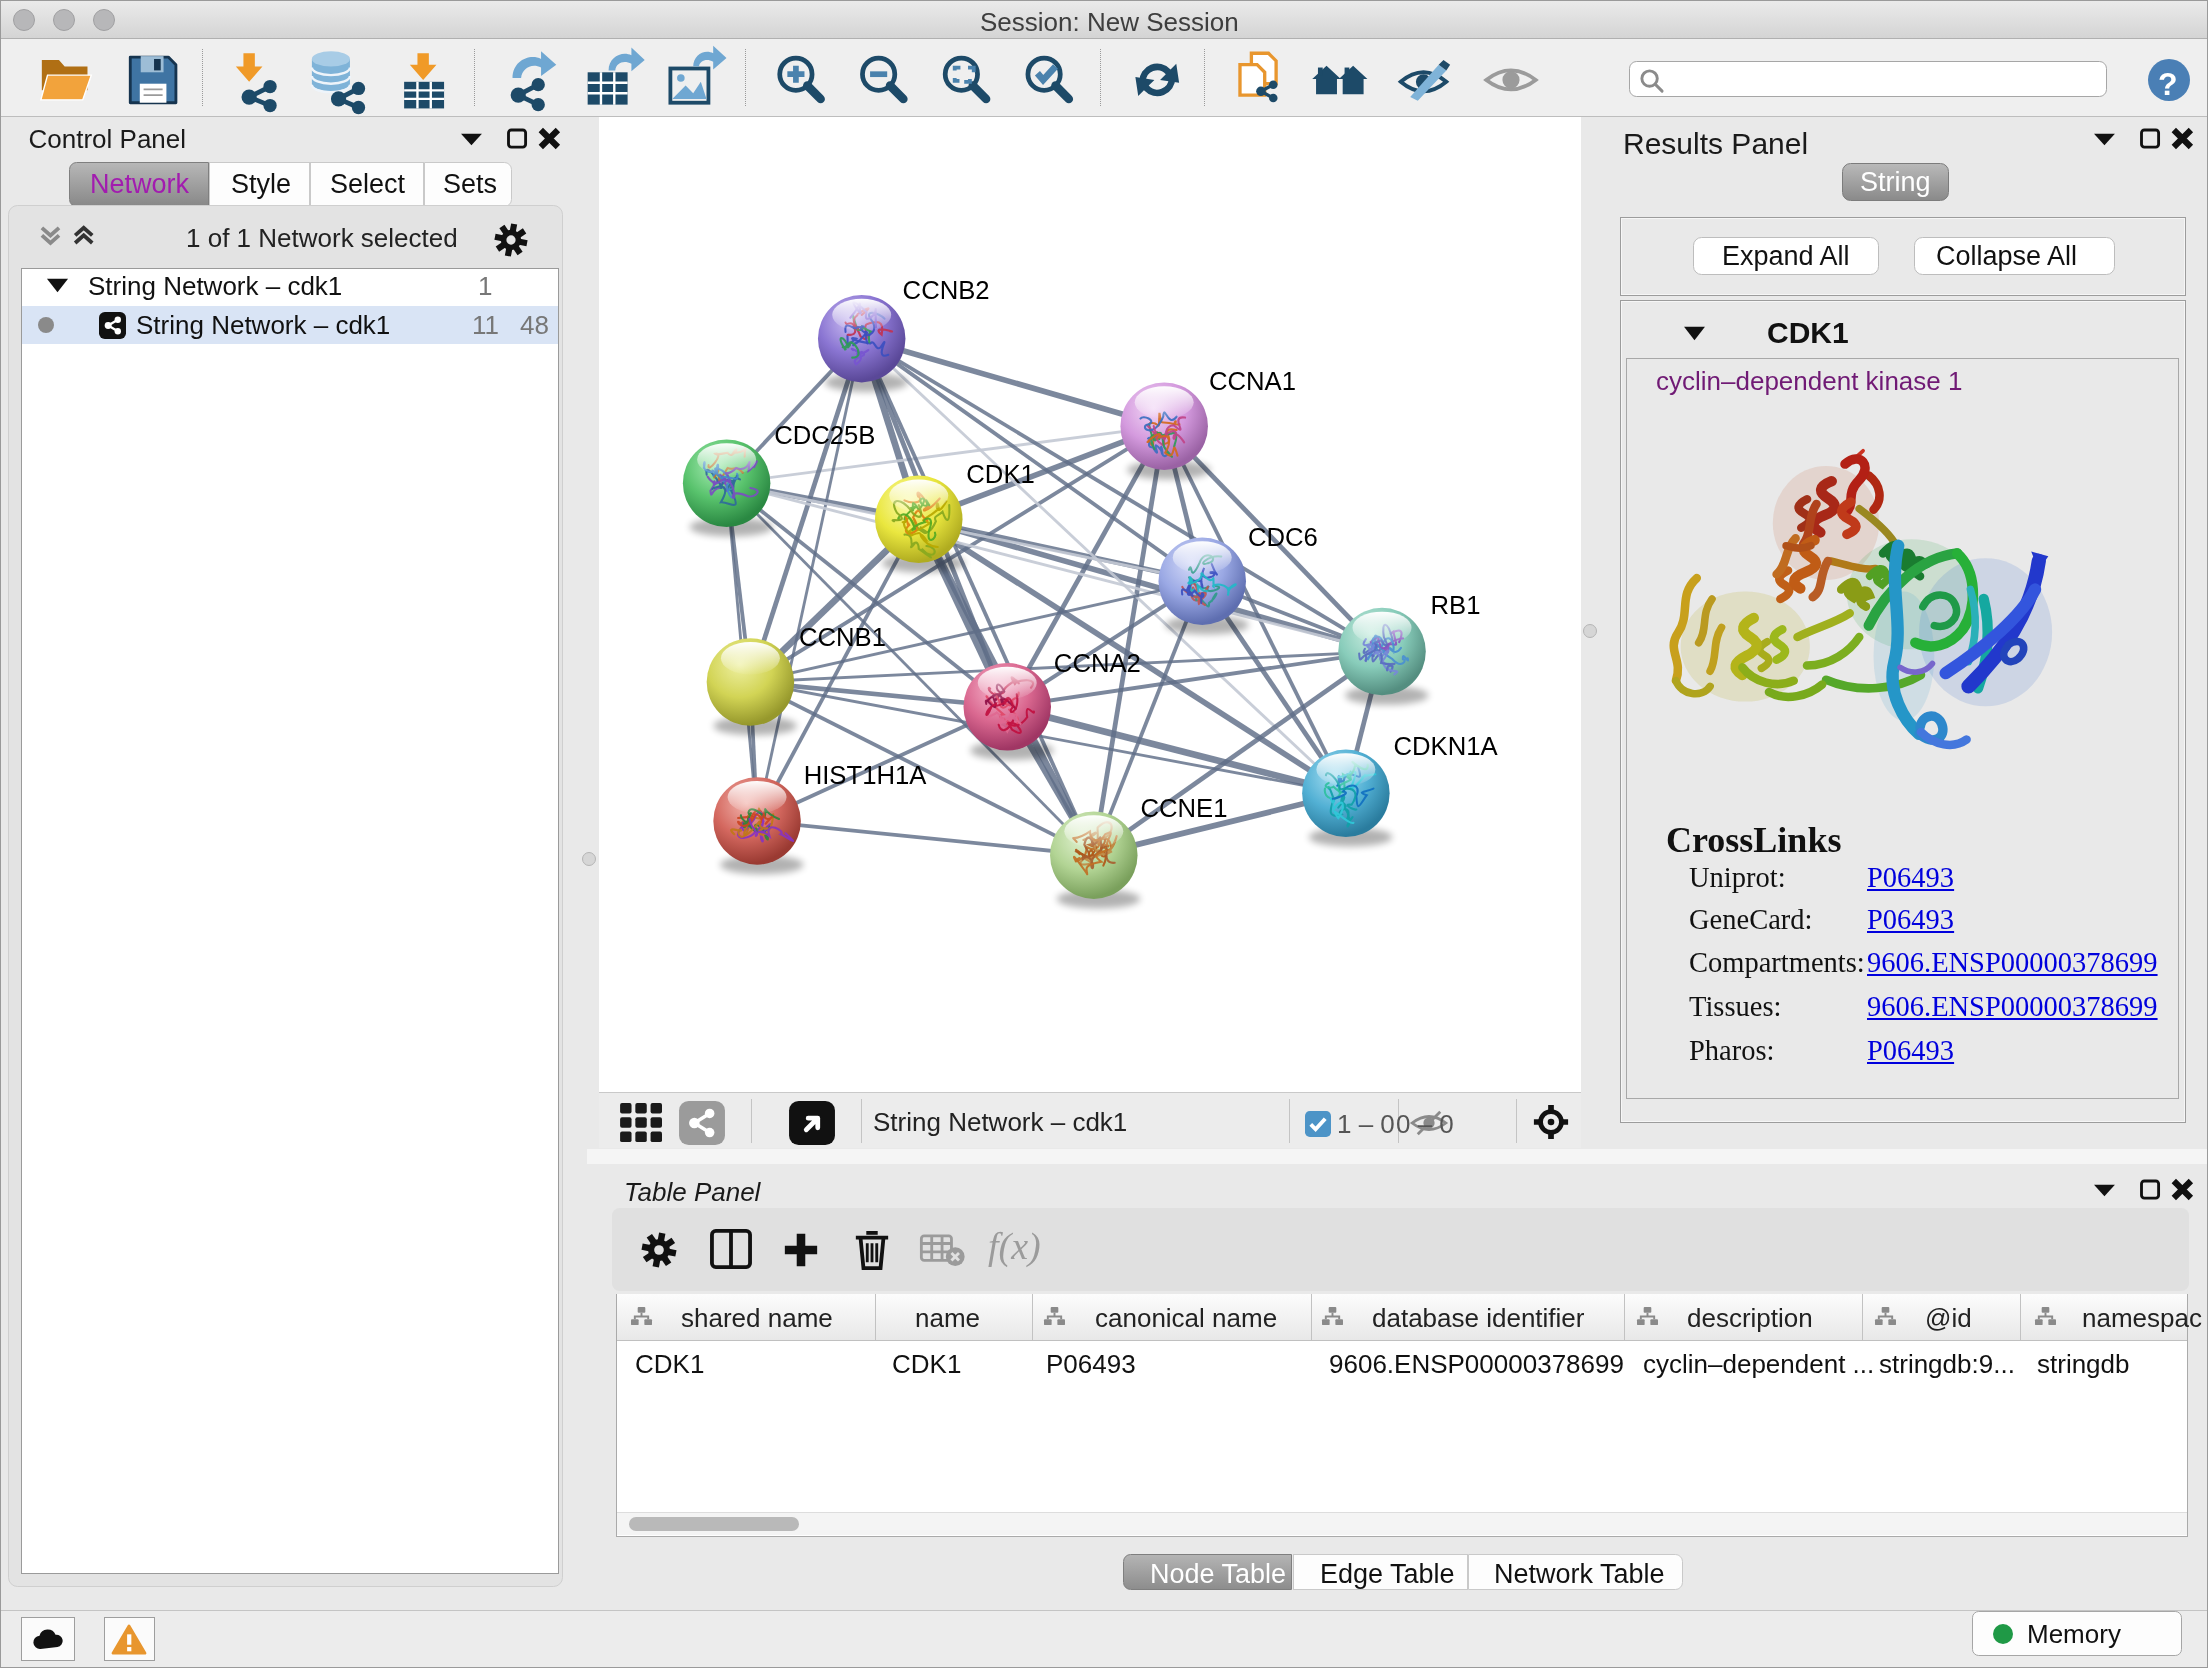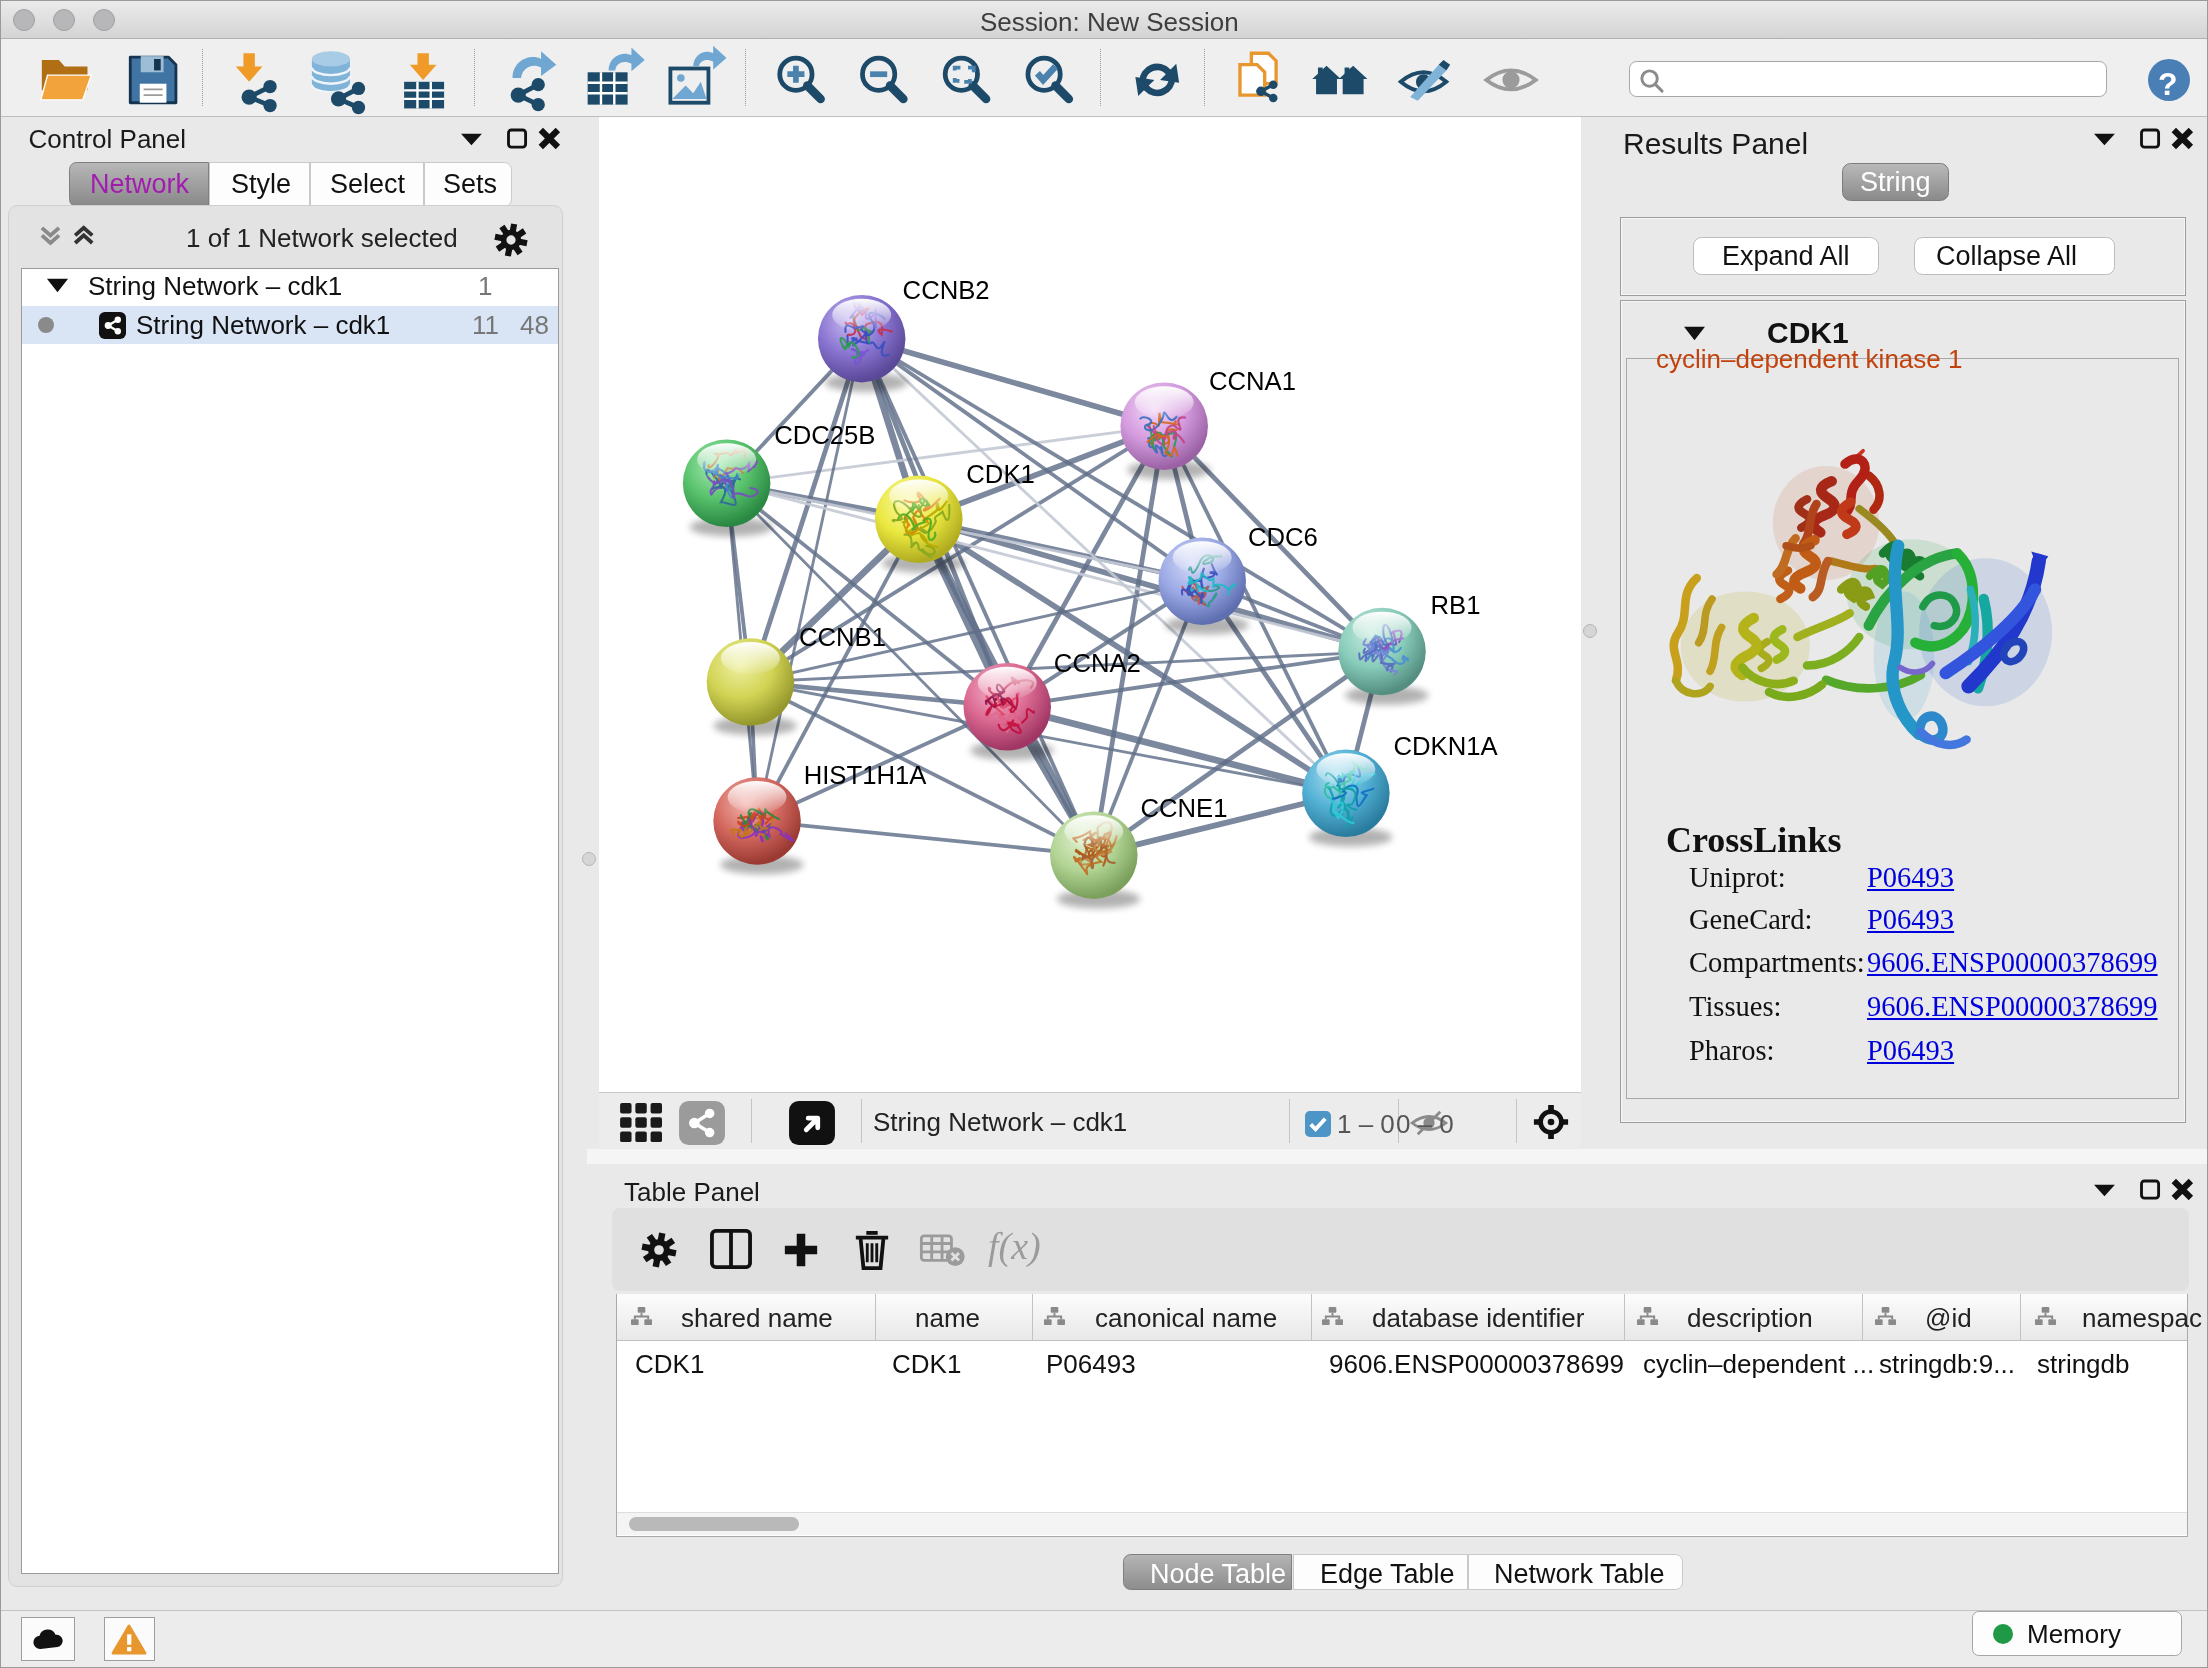--- a/index.html
+++ b/index.html
@@ -540,21 +540,21 @@
 <div class="abs" style="left:1693px;top:237px;width:186px;height:38px;background:#fff;border:1px solid #bdbdbd;border-radius:8.6px;box-sizing:border-box;"></div>
 <div class="tx" style="left:1722px;top:243px;font-size:27px;color:#111;">Expand All</div>
 <div class="abs" style="left:1914px;top:237px;width:201px;height:38px;background:#fff;border:1px solid #bdbdbd;border-radius:8.6px;box-sizing:border-box;"></div>
 <div class="tx" style="left:1936px;top:243px;font-size:27px;color:#111;">Collapse All</div>
 <div class="abs" style="left:1620px;top:300px;width:566px;height:823px;background:#e9e9e9;border:1px solid #9c9c9c;box-shadow:inset 0 0 0 1px #f6f6f6;box-sizing:border-box;"></div>
 <svg style="left:1683px;top:324px;" width="23" height="19" viewBox="0 0 24 20">
     <path d="M1,3 L23,3 L12,17 Z" fill="#111"></path>
   </svg>
 <div class="tx" style="left:1767px;top:318px;font-size:30px;font-weight:bold;color:#111;">CDK1</div>
 <div class="abs" style="left:1626px;top:358px;width:553px;height:741px;background:#e9e9e9;border:1px solid #a8a8a8;box-sizing:border-box;"></div>
-<div class="tx" style="left:1656px;top:346px;font-size:26px;color:#c2410c;">cyclin–dependent kinase 1</div>
+<div class="tx" style="left:1656px;top:368px;font-size:26px;color:#701a75;">cyclin–dependent kinase 1</div>
 <svg style="left:1655px;top:447px;" width="399" height="323" viewBox="0 0 420 340">
 <g>
 <ellipse cx="180" cy="80" rx="56" ry="60" fill="#c05020" opacity="0.13"></ellipse>
 <ellipse cx="95" cy="210" rx="68" ry="58" fill="#b8ae20" opacity="0.18"></ellipse>
 <ellipse cx="270" cy="155" rx="68" ry="58" fill="#2aa040" opacity="0.15"></ellipse>
 <ellipse cx="348" cy="195" rx="70" ry="78" fill="#2f62cc" opacity="0.15"></ellipse>
 <ellipse cx="262" cy="220" rx="32" ry="68" fill="#2596c8" opacity="0.13"></ellipse>
 </g>
 <g fill="none" stroke-linecap="round">
 <path d="M150,200 C170,190 190,185 205,175" stroke="#a0b01e" stroke-width="9"></path>
@@ -606,21 +606,21 @@
 <div class="tx" style="left:1867px;top:864px;font-size:28.5px;color:#0000dd;text-decoration:underline;font-family:'Liberation Serif',serif;">P06493</div>
 <div class="tx" style="left:1689px;top:906px;font-size:28.5px;color:#111;font-family:'Liberation Serif',serif;">GeneCard:</div>
 <div class="tx" style="left:1867px;top:906px;font-size:28.5px;color:#0000dd;text-decoration:underline;font-family:'Liberation Serif',serif;">P06493</div>
 <div class="tx" style="left:1689px;top:949px;font-size:28.5px;color:#111;font-family:'Liberation Serif',serif;">Compartments:</div>
 <div class="tx" style="left:1867px;top:949px;font-size:28.5px;color:#0000dd;text-decoration:underline;font-family:'Liberation Serif',serif;">9606.ENSP00000378699</div>
 <div class="tx" style="left:1689px;top:993px;font-size:28.5px;color:#111;font-family:'Liberation Serif',serif;">Tissues:</div>
 <div class="tx" style="left:1867px;top:993px;font-size:28.5px;color:#0000dd;text-decoration:underline;font-family:'Liberation Serif',serif;">9606.ENSP00000378699</div>
 <div class="tx" style="left:1689px;top:1037px;font-size:28.5px;color:#111;font-family:'Liberation Serif',serif;">Pharos:</div>
 <div class="tx" style="left:1867px;top:1037px;font-size:28.5px;color:#0000dd;text-decoration:underline;font-family:'Liberation Serif',serif;">P06493</div>
 <div class="abs" style="left:587px;top:1149px;width:1622px;height:15px;background:#f5f5f5;"></div>
-<div class="tx" style="left:624px;top:1179px;font-size:26px;color:#1a1a1a;">Table Panel</div>
+<div class="tx" style="left:624px;top:1179px;font-size:26px;color:#1a1a1a;font-style:italic;">Table Panel</div>
 <svg style="left:2094px;top:1179px;" width="114" height="21" viewBox="0 0 120 22">
     <path d="M0,6 L22,6 L11,18 Z" fill="#111"></path>
     <rect x="50" y="2" width="18" height="18" rx="3" fill="none" stroke="#111" stroke-width="3"></rect>
     <path d="M84,2 L102,20 M102,2 L84,20" stroke="#111" stroke-width="6.5"></path>
   </svg>
 <div class="abs" style="left:612px;top:1208px;width:1577px;height:83px;background:#e0e0e0;border-radius:7.6px;"></div>
 <svg style="left:641px;top:1232px;" width="36" height="36" viewBox="-19.0 -19.0 38 38">
     <rect x="-3.4" y="-18.2" width="6.8" height="11.4" transform="rotate(11,0,0)" fill="#111"></rect>
     <rect x="-3.4" y="-18.2" width="6.8" height="11.4" transform="rotate(56,0,0)" fill="#111"></rect>
     <rect x="-3.4" y="-18.2" width="6.8" height="11.4" transform="rotate(101,0,0)" fill="#111"></rect>

